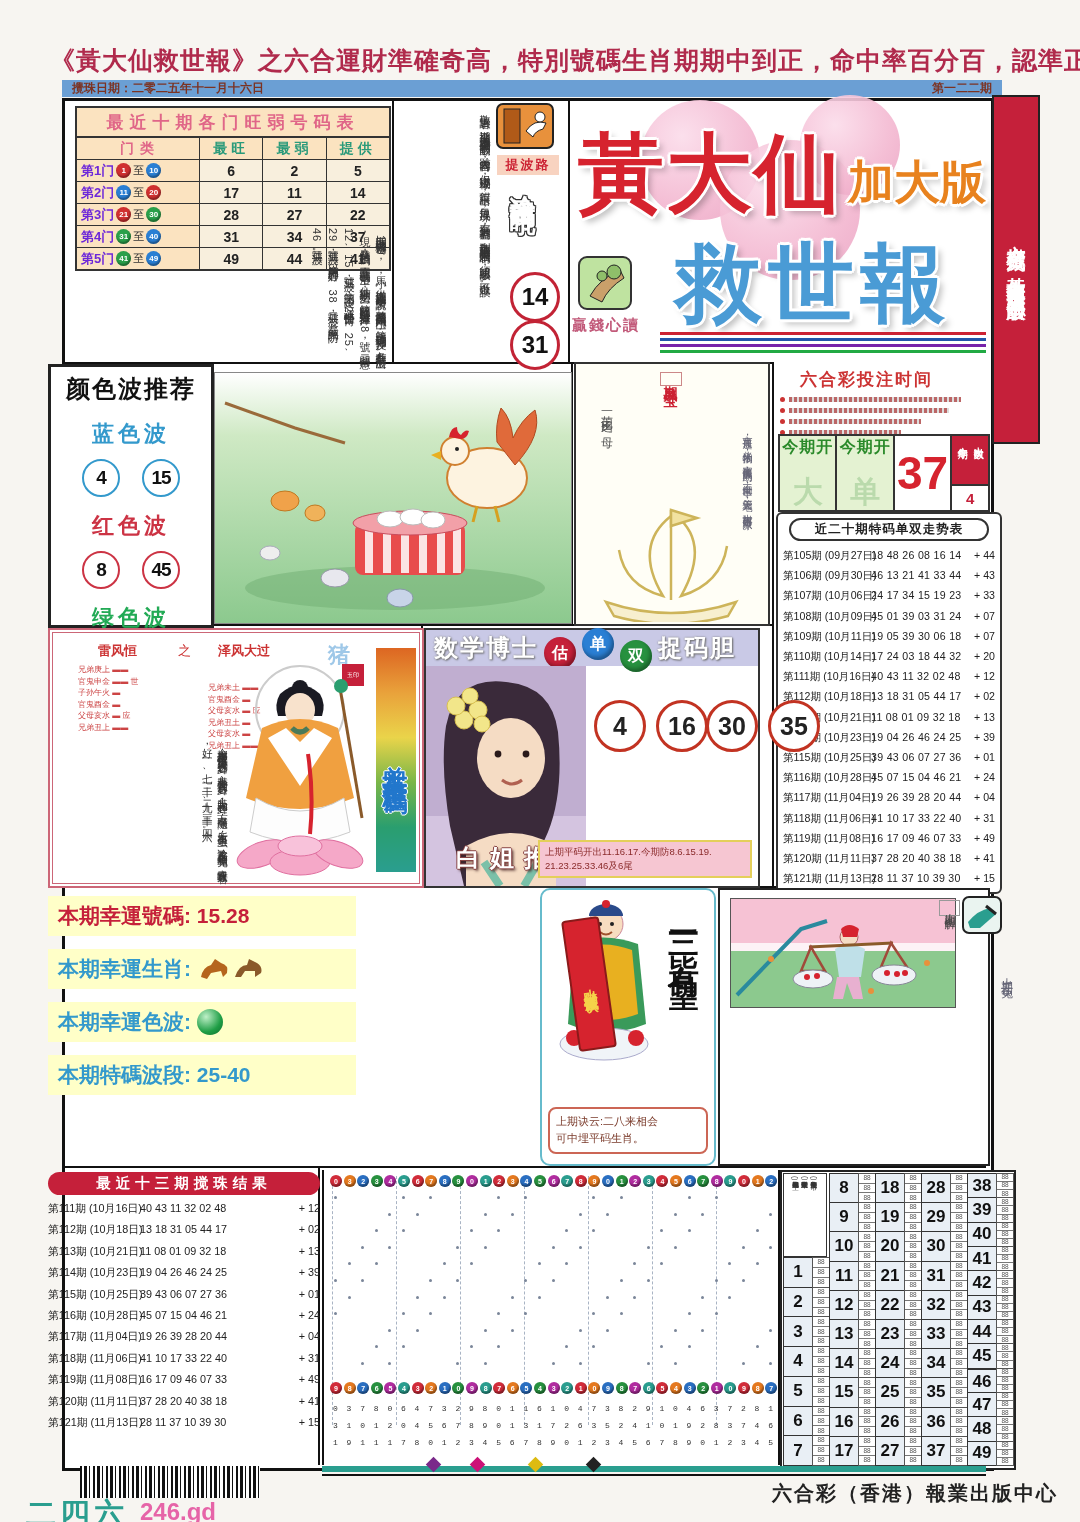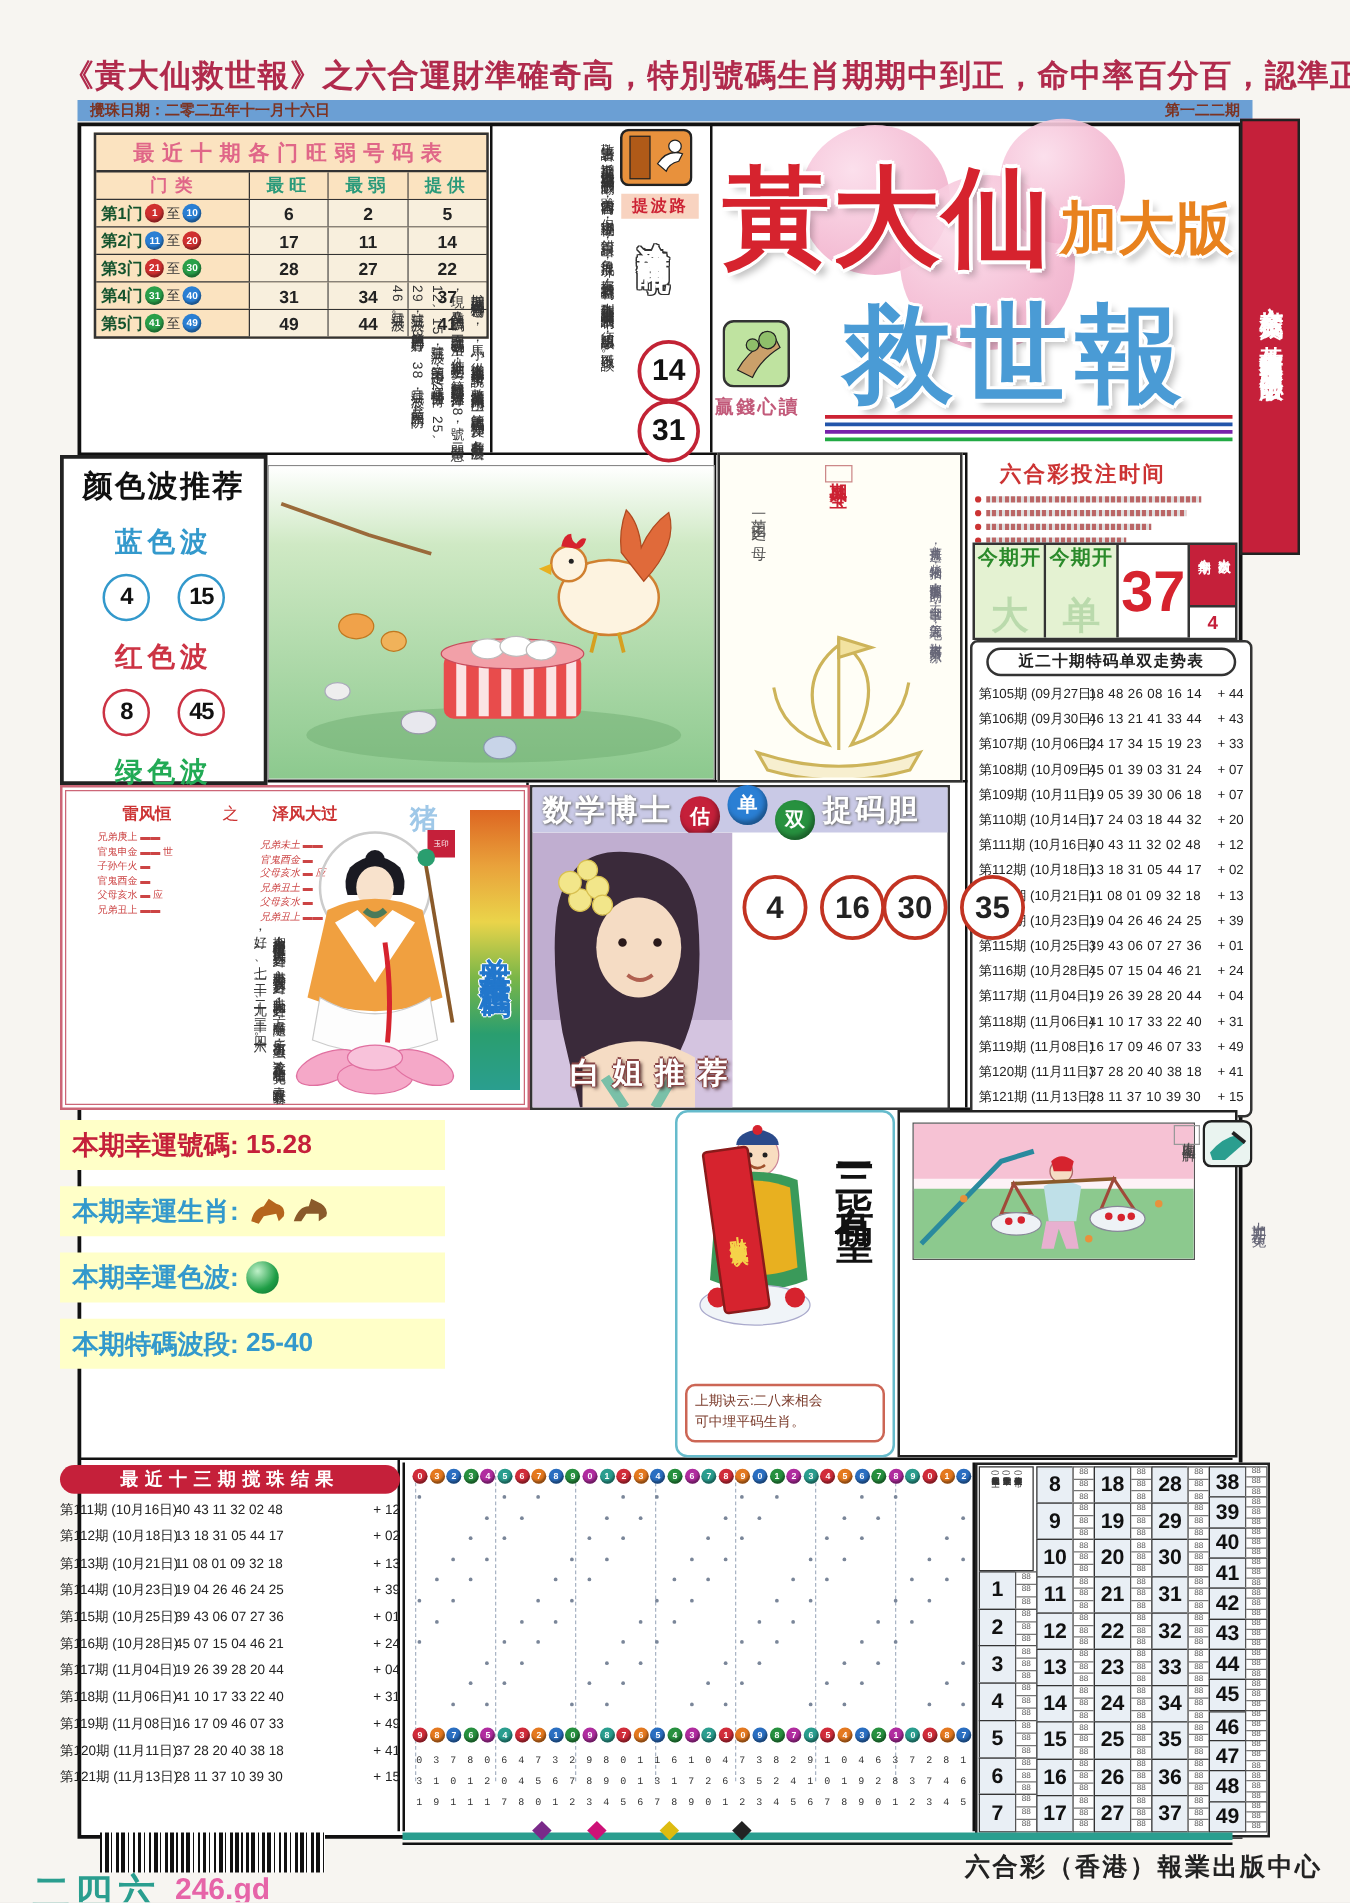--- a/index.html
+++ b/index.html
@@ -18,21 +18,21 @@
   
   .hot{background:#fbe3c0;border:2px solid #333;}
   .hot-title{font-size:17px;font-weight:bold;color:#e06688;letter-spacing:6px;text-align:center;padding:3px 0 2px;}
   .hot-grid{border-top:2px solid #333;}
   .hot-row{display:flex;border-bottom:1px solid #333;align-items:center;height:21px;}
   .hot-row:last-child{border-bottom:none;}
   .hot-c0{width:118px;display:flex;align-items:center;gap:2px;padding-left:4px;border-right:1px solid #333;height:100%;}
   .hot-c{flex:1;text-align:center;font-weight:bold;font-size:14px;border-right:1px solid #333;height:100%;
          display:flex;align-items:center;justify-content:center;background:#f8efdd;}
   .hot-c:last-child{border-right:none;}
-  .hot-door{color:#14532d;font-weight:bold;font-size:13px;}
+  .hot-door{color:#6d28d9;font-weight:bold;font-size:13px;}
   .hot-head .hot-c{color:#2a9a7a;background:#fbe3c0;font-size:14px;letter-spacing:4px;}
   .hot-head .hot-c0{color:#e06688;font-weight:bold;font-size:14px;justify-content:center;letter-spacing:6px;}
   .ball{width:15px;height:15px;border-radius:50%;color:#fff;font-size:8px;font-weight:bold;
         display:inline-flex;align-items:center;justify-content:center;box-shadow:inset -1px -2px 2px rgba(0,0,0,.35);}
   .zhi{font-size:11px;color:#333;}
   
   .vtext{writing-mode:vertical-rl;font-size:11px;color:#333;line-height:1.45;letter-spacing:1px;}
   
   .tag-pill{background:#f8d3c0;color:#c23;font-weight:bold;font-size:13px;text-align:center;padding:1px 2px;letter-spacing:2px;}
   .hollow{color:#fff;text-shadow:-1px 0 #333,1px 0 #333,0 -1px #333,0 1px #333,-1px -1px #333,1px 1px #333,1px -1px #333,-1px 1px #333;}
@@ -492,21 +492,21 @@
     <span style="position:absolute;left:278px;top:10px;color:#9fc8e8;font-size:22px;font-weight:bold;">猪</span>
     <div class="seal" style="position:absolute;left:292px;top:34px;width:22px;height:22px;">玉印</div>
     <div id="hex-left" style="position:absolute;left:28px;top:34px;">
         <div class="hexa">兄弟庚上 ▬▬</div>
         <div class="hexa">官鬼申金 ▬▬ 世</div>
         <div class="hexa">子孙午火 ▬</div>
         <div class="hexa">官鬼酉金 ▬</div>
         <div class="hexa">父母亥水 ▬ 应</div>
         <div class="hexa">兄弟丑上 ▬▬</div>
       </div>
-    <div id="hex-right" style="position:absolute;left:158px;top:40px;font-style:italic;">
+    <div id="hex-right" style="position:absolute;left:158px;top:52px;">
         <div class="hexa">兄弟未土 ▬▬</div>
         <div class="hexa">官鬼酉金 ▬</div>
         <div class="hexa">父母亥水 ▬ 应</div>
         <div class="hexa">兄弟丑土 ▬</div>
         <div class="hexa">父母亥水 ▬</div>
         <div class="hexa">兄弟丑上 ▬▬ 世</div>
       </div>
     <div class="vtext" style="position:absolute;left:10px;top:110px;width:170px;height:138px;font-size:10.5px;">今期本座起得雷风恒之泽风大过之卦，主卦变卦皆为震宫之卦，主卦为比和之卦，万事顺随，所示主有遇虫，论及五行之相生相克，青睐双数看好，一、七、一十二、二十九、三十三、四十六。</div>
     <svg style="position:absolute;left:172px;top:28px;" width="150" height="222">
       <circle cx="78" cy="52" r="44" fill="none" stroke="#ccc" stroke-width="2"></circle>
@@ -560,20 +560,24 @@
     </svg>
     <div style="position:absolute;left:168px;top:70px;display:flex;gap:10px;">
       <div class="doc-circ">4</div>
       <div class="doc-circ">16</div>
     </div>
     <div style="position:absolute;left:168px;top:70px;display:flex;gap:10px;transform:translateX(112px);">
       <div class="doc-circ">30</div>
       <div class="doc-circ">35</div>
     </div>
     <div class="baijie" style="position:absolute;left:30px;top:212px;">白姐推荐</div>
+    <div class="note" style="position:absolute;right:6px;bottom:8px;width:200px;">
+      <div>上期平码开出11.16.17.今期防8.6.15.19.</div>
+      <div>21.23.25.33.46及6尾</div>
+    </div>
   </div>
 
   <div class="abs lucky" style="left:48px;top:896px;width:288px;">
     <span class="lk-red">本期幸運號碼:</span>&nbsp;
     <span class="lk-red">15.28</span>
   </div>
   <div class="abs lucky" style="left:48px;top:949px;width:288px;">
     <span class="lk-blue">本期幸運生肖:</span>&nbsp;
     <svg width="34" height="24">
         <path d="M4 20 q2 -10 10 -12 l4 -6 6 4 q8 2 6 10 l-4 4 -2 -6 -10 2 -4 6z" fill="#b5651d"></path>

